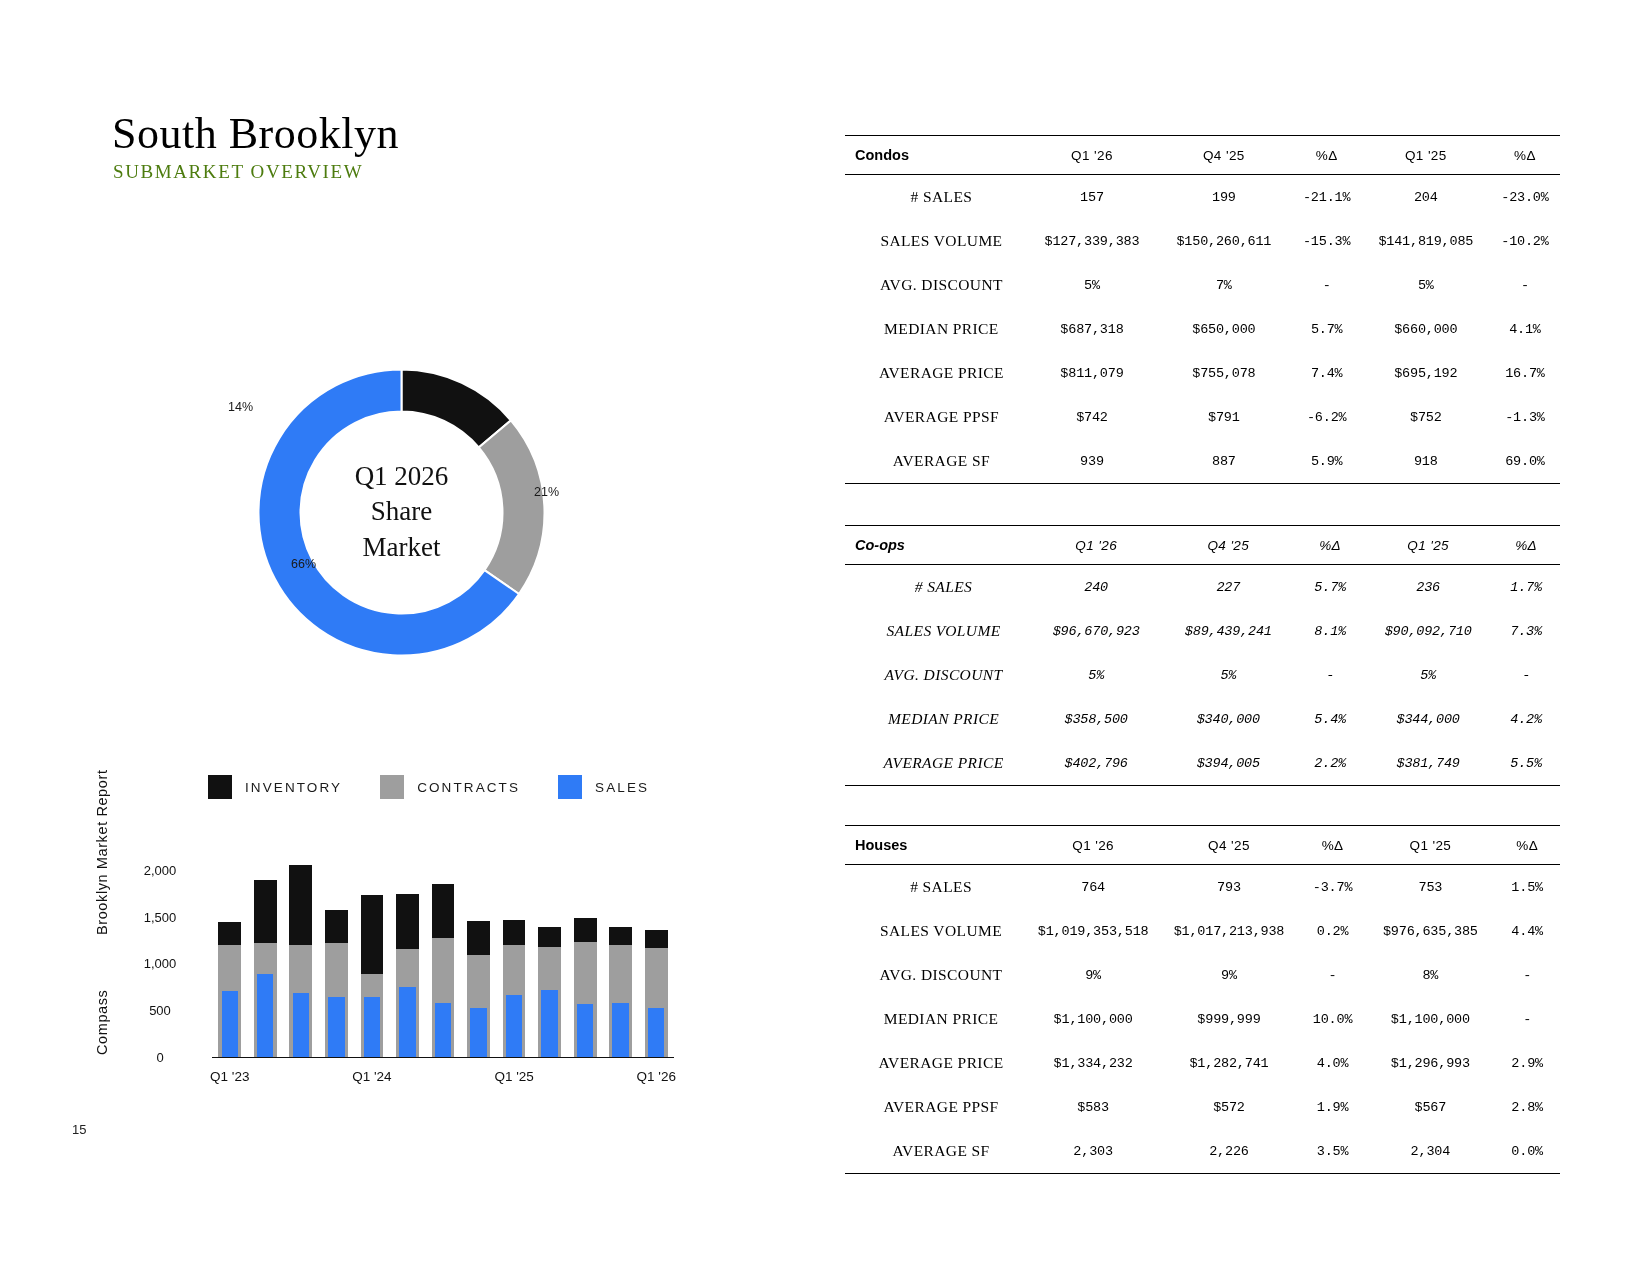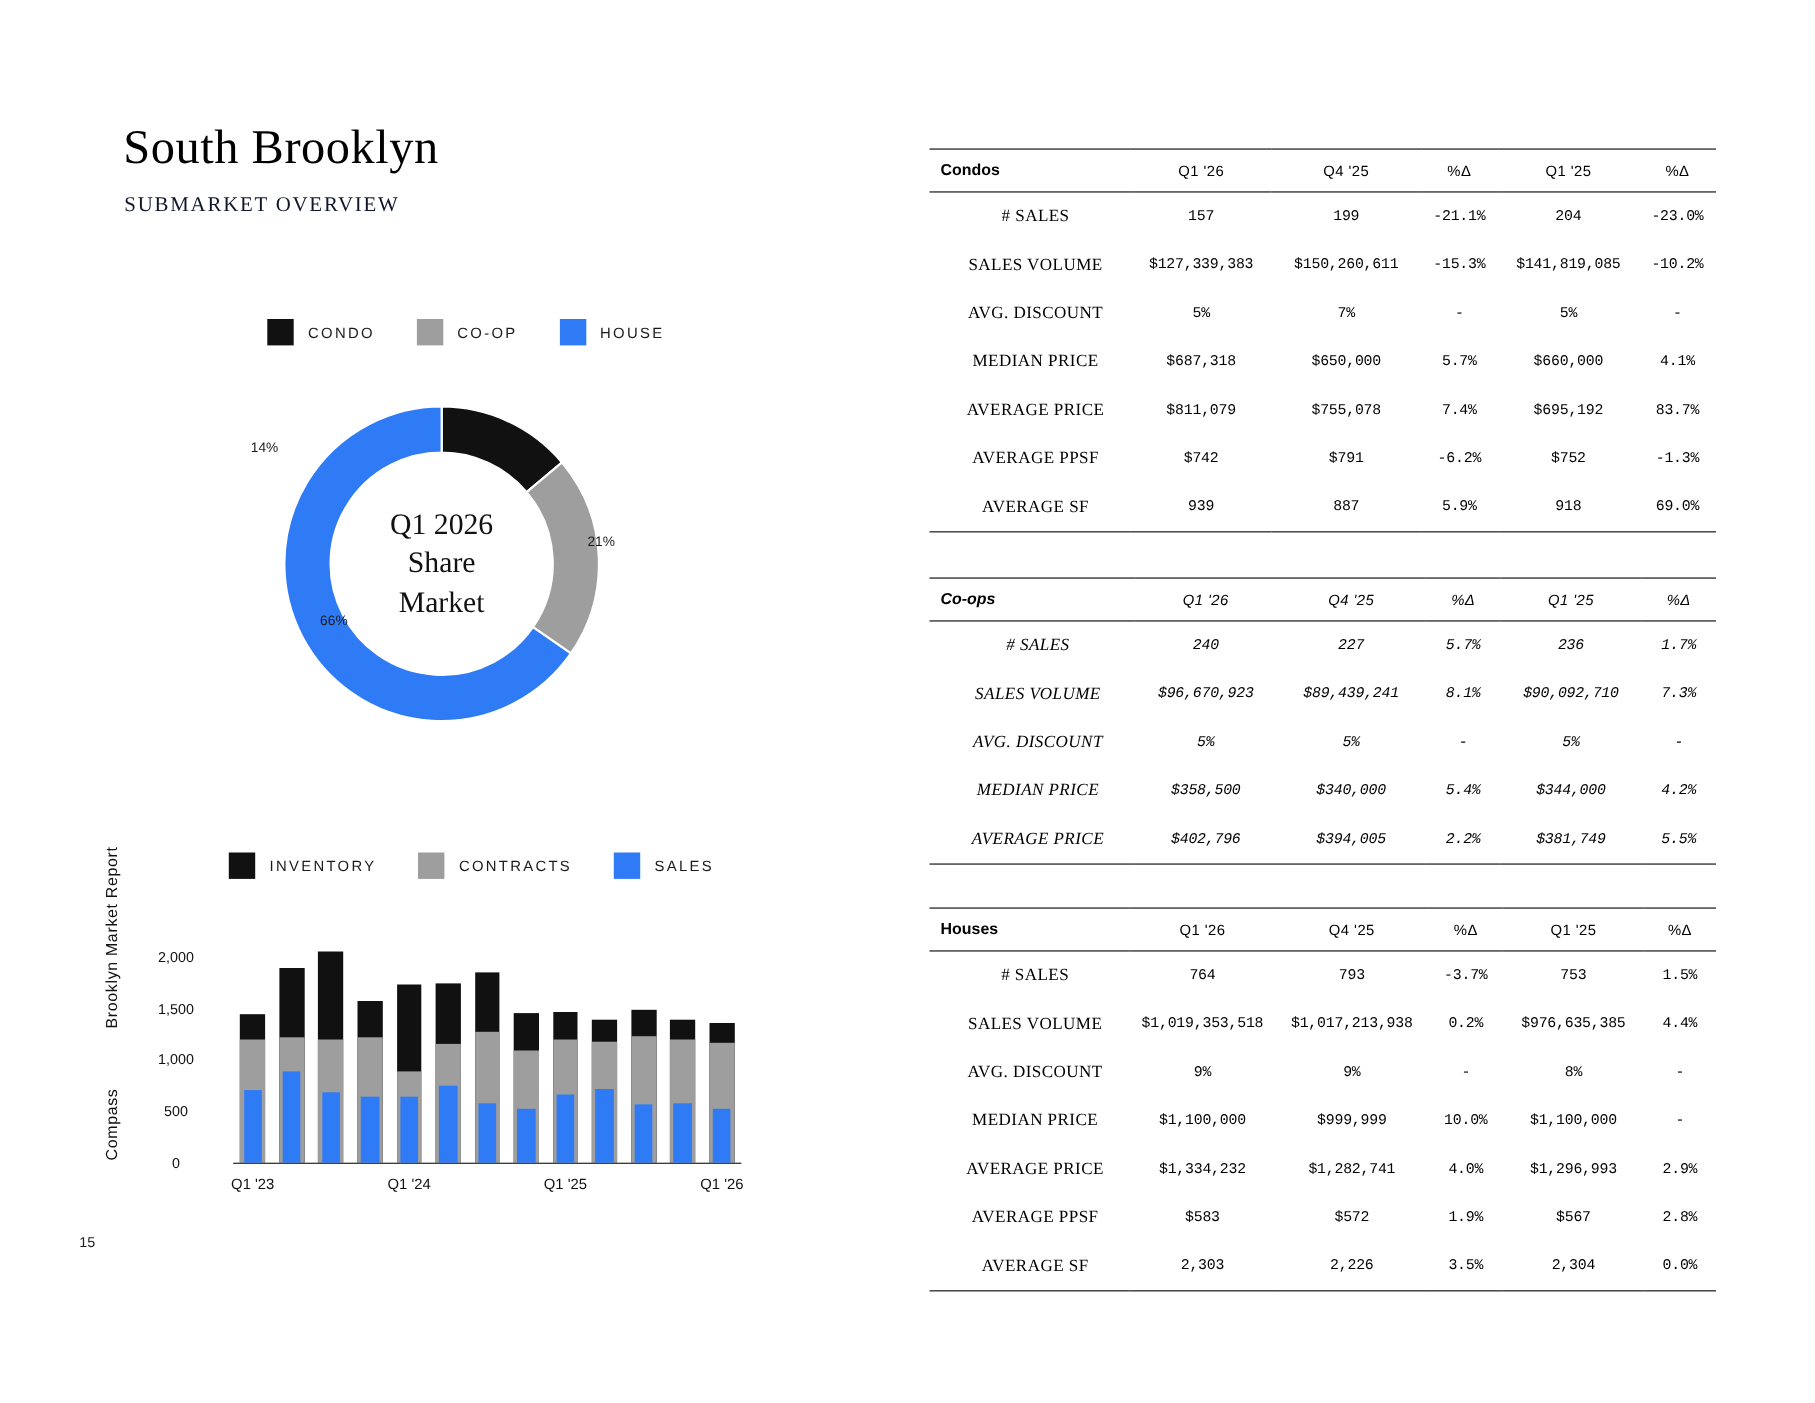--- a/index.html
+++ b/index.html
@@ -27,25 +27,25 @@
     top: 108px;
     font-family: "Liberation Serif", serif;
     font-size: 44px;
     letter-spacing: 0.5px;
     color: #000;
     white-space: nowrap;
   }
   .subtitle {
     position: absolute;
     left: 113px;
-    top: 176px;
+    top: 161px;
     font-family: "Liberation Serif", serif;
     font-size: 19px;
     letter-spacing: 1.6px;
-    color: #0f172a;
+    color: #4d7c0f;
     white-space: nowrap;
   }
 
   
   .legend {
     position: absolute;
     display: flex;
     align-items: center;
     gap: 38px;
   }
@@ -225,34 +225,20 @@
 
 <div class="page">
 
   <div class="title">South Brooklyn</div>
   <div class="subtitle">SUBMARKET OVERVIEW</div>
 
   <div class="vtext" id="vtext-report">Brooklyn Market Report</div>
   <div class="vtext" id="vtext-compass">Compass</div>
   <div class="page-number">15</div>
 
-  <div class="legend" id="legend-donut">
-      <div class="legend-item">
-        <span class="legend-swatch" style="background: rgb(17, 17, 17);"></span>
-        <span class="legend-label">CONDO</span>
-      </div>
-      <div class="legend-item">
-        <span class="legend-swatch" style="background: rgb(158, 158, 158);"></span>
-        <span class="legend-label">CO-OP</span>
-      </div>
-      <div class="legend-item">
-        <span class="legend-swatch" style="background: rgb(47, 123, 246);"></span>
-        <span class="legend-label">HOUSE</span>
-      </div>
-    </div>
 
   <div class="donut-wrap">
     <svg id="donut-svg" width="345" height="345" viewBox="0 0 345 345">
         <path d="M172.5,29.5 A143,143 0 0 1 281.8853520151746,80.39221116259313 L249.7581856890394,107.44484844350983 A101,101 0 0 0 172.5,71.5 Z" fill="#111111" stroke="#ffffff" stroke-width="2"></path>
         <path d="M281.8853520151746,80.39221116259313 A143,143 0 0 1 289.9919907047173,254.01461292457094 L255.48385357466046,230.07325807959205 A101,101 0 0 0 249.7581856890394,107.44484844350983 Z" fill="#9e9e9e" stroke="#ffffff" stroke-width="2"></path>
         <path d="M289.9919907047173,254.01461292457094 A143,143 0 1 1 172.49999999999997,29.5 L172.49999999999997,71.5 A101,101 0 1 0 255.48385357466046,230.07325807959205 Z" fill="#2f7bf6" stroke="#ffffff" stroke-width="2"></path>
       </svg>
     <div class="donut-center">
       <div>Q1 2026</div>
       <div>Share</div>
@@ -407,21 +393,21 @@
           <td class="num">5.7%</td>
           <td class="num">$660,000</td>
           <td class="num">4.1%</td>
         </tr>
         <tr>
           <td class="label">AVERAGE PRICE</td>
           <td class="num">$811,079</td>
           <td class="num">$755,078</td>
           <td class="num">7.4%</td>
           <td class="num">$695,192</td>
-          <td class="num">83.7%</td>
+          <td class="num">16.7%</td>
         </tr>
         <tr>
           <td class="label">AVERAGE PPSF</td>
           <td class="num">$742</td>
           <td class="num">$791</td>
           <td class="num">-6.2%</td>
           <td class="num">$752</td>
           <td class="num">-1.3%</td>
         </tr>
         <tr>

